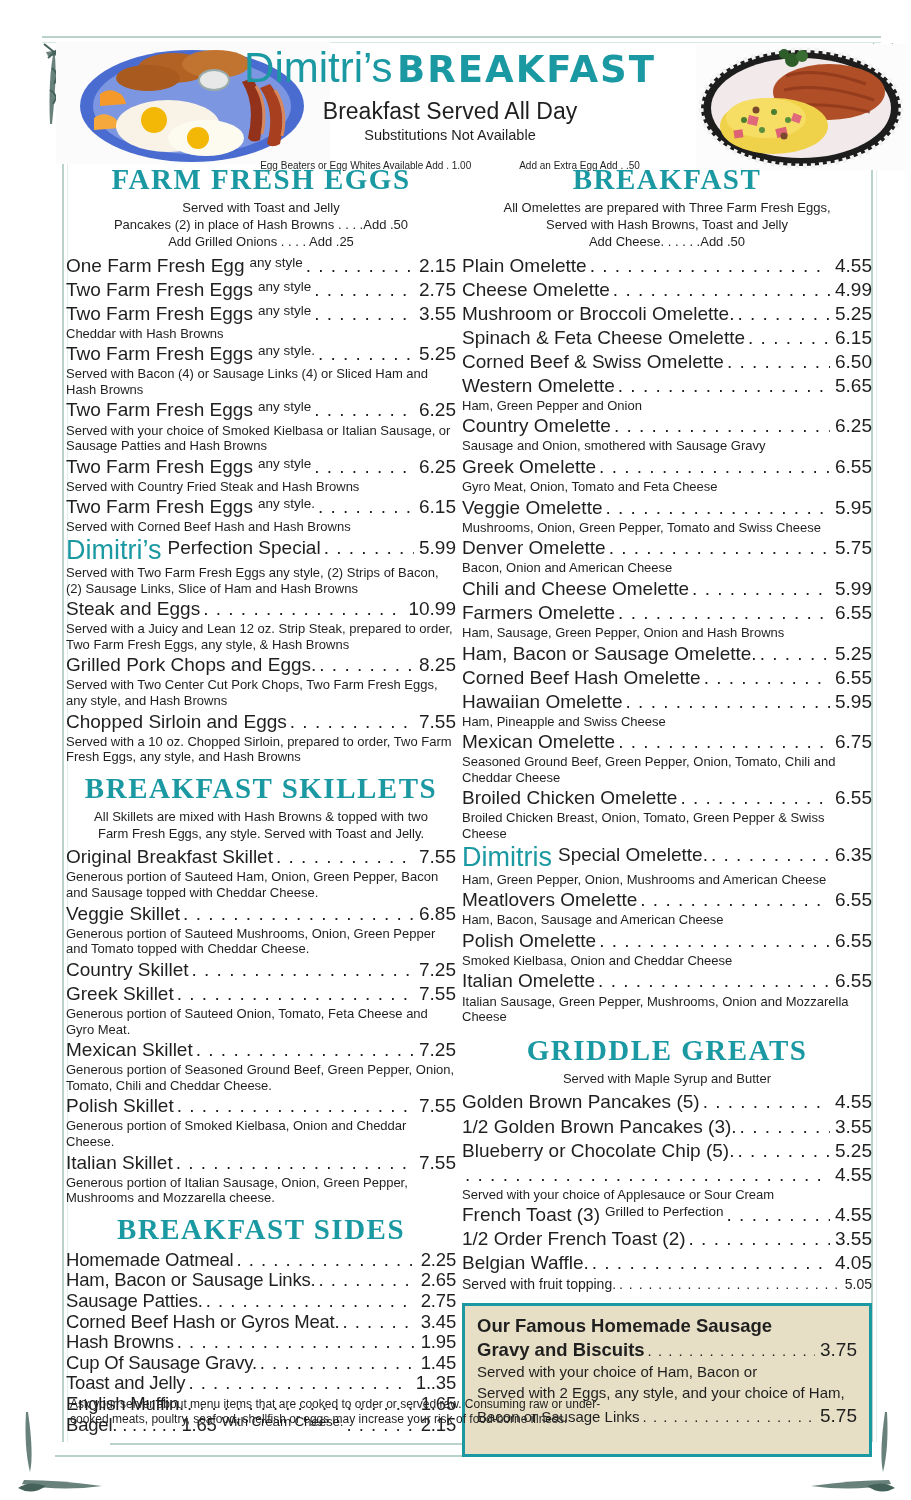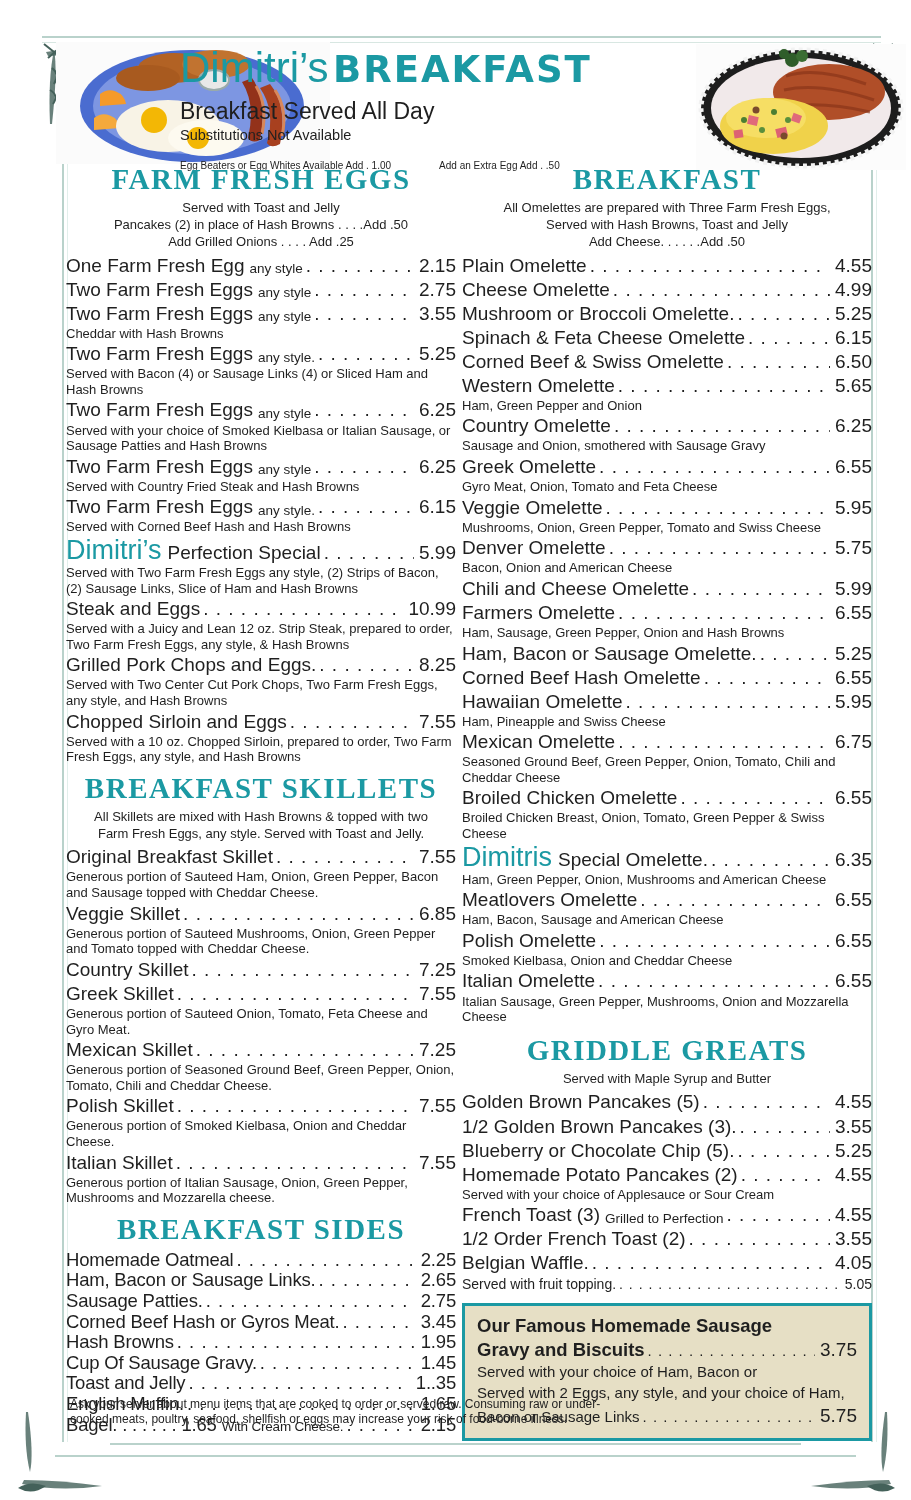--- a/index.html
+++ b/index.html
@@ -27,21 +27,21 @@
   .flourish{position:absolute;width:90px;height:90px;}
   .fl-tl{left:38px;top:38px;}
   .fl-tr{right:12px;top:38px;transform:scaleX(-1);}
   .fl-bl{left:14px;top:1408px;transform:scaleY(-1);}
   .fl-br{right:12px;top:1408px;transform:scale(-1,-1);}
 
   
   .photo{position:absolute;}
   .photo-left{left:56px;top:42px;width:274px;height:122px;}
   .photo-right{left:696px;top:44px;width:210px;height:126px;}
-  .header-block{position:absolute;left:180px;top:44px;width:540px;text-align:left;}
+  .header-block{position:absolute;left:180px;top:44px;width:540px;text-align:center;}
   .title-line{white-space:nowrap;}
   .title-name{color:var(--teal);font-size:42px;letter-spacing:0px;}
   .title-word{color:var(--teal);font-weight:800;font-size:37px;letter-spacing:2px;
               font-family:"DejaVu Sans",sans-serif;}
   .subtitle{font-size:23px;margin-top:6px;}
   .hnote1{font-size:14.5px;margin-top:2px;}
   .hnote2{font-size:10px;margin-top:17px;white-space:nowrap;}
   .hnote2 .gap{display:inline-block;width:48px;}
 
   
@@ -49,38 +49,38 @@
   .col-left{left:66px;width:390px;}
   .col-right{left:462px;width:410px;}
 
   .section{margin-bottom:8px;}
   .sec-title{font-family:Liberation Serif, serif;font-weight:800;color:var(--teal);
              text-align:center;font-size:29px;letter-spacing:1.5px;line-height:1.1;
              margin:2px 0 4px;}
   .sec-notes{text-align:center;font-size:13px;line-height:1.3;margin-bottom:4px;}
 
   .menu-item{margin-bottom:2px;}
-  .mi-line{display:flex;align-items:flex-end;font-size:19px;line-height:1.16;}
+  .mi-line{display:flex;align-items:flex-start;font-size:19px;line-height:1.16;}
   .mi-line.small-line{font-size:14px;}
   .mi-name{white-space:nowrap;}
   .mi-prefix{color:var(--teal);font-size:27px;margin-right:6px;line-height:1;}
   .mi-suffix{font-size:13.5px;margin-left:5px;white-space:nowrap;}
   .leader{flex:1 1 auto;overflow:hidden;white-space:nowrap;min-width:8px;margin:0 3px;}
   .leader::before{content:". . . . . . . . . . . . . . . . . . . . . . . . . . . . . . . . . . . . . . . . . . . . . . . .";
                   letter-spacing:1px;}
   .mi-price{white-space:nowrap;margin-left:2px;}
   .mi-desc{font-size:13px;line-height:1.2;margin-top:1px;}
 
   
   .sides .mi-line{font-size:18.5px;line-height:1.06;letter-spacing:-0.2px;}
   .sides .menu-item{margin-bottom:1px;}
 
   
   .gravy-box{border:3px solid var(--teal);background:var(--box-bg);
-             padding:8px 12px 10px;margin-top:10px;}
+             padding:8px 12px 26px;margin-top:10px;}
   .gb-row{display:flex;align-items:baseline;font-size:15px;line-height:1.35;}
   .gb-row .gb-text{white-space:nowrap;}
   .gb-row.bold .gb-text{font-weight:bold;font-size:18.5px;line-height:1.25;}
   .gb-row .mi-price{font-size:19px;}
 
   
   .footer{position:absolute;left:70px;top:1397px;width:800px;
           font-size:12px;line-height:1.22;}
 </style>
 </head>
@@ -606,21 +606,20 @@
           </div>
           <div class="menu-item">
             <div class="mi-line">
               <span class="mi-name">Blueberry or Chocolate Chip (5).</span>
               <span class="leader"></span>
               <span class="mi-price">5.25</span>
             </div>
           </div>
           <div class="menu-item">
             <div class="mi-line">
-              <span class="mi-name">Homemade Potato Pancakes (2)</span>
               <span class="leader"></span>
               <span class="mi-price">4.55</span>
             </div>
             <div class="mi-desc">Served with your choice of Applesauce or Sour Cream</div>
           </div>
           <div class="menu-item">
             <div class="mi-line">
               <span class="mi-name">French Toast (3)</span>
               <span class="mi-suffix">Grilled to Perfection</span>
               <span class="leader"></span>

